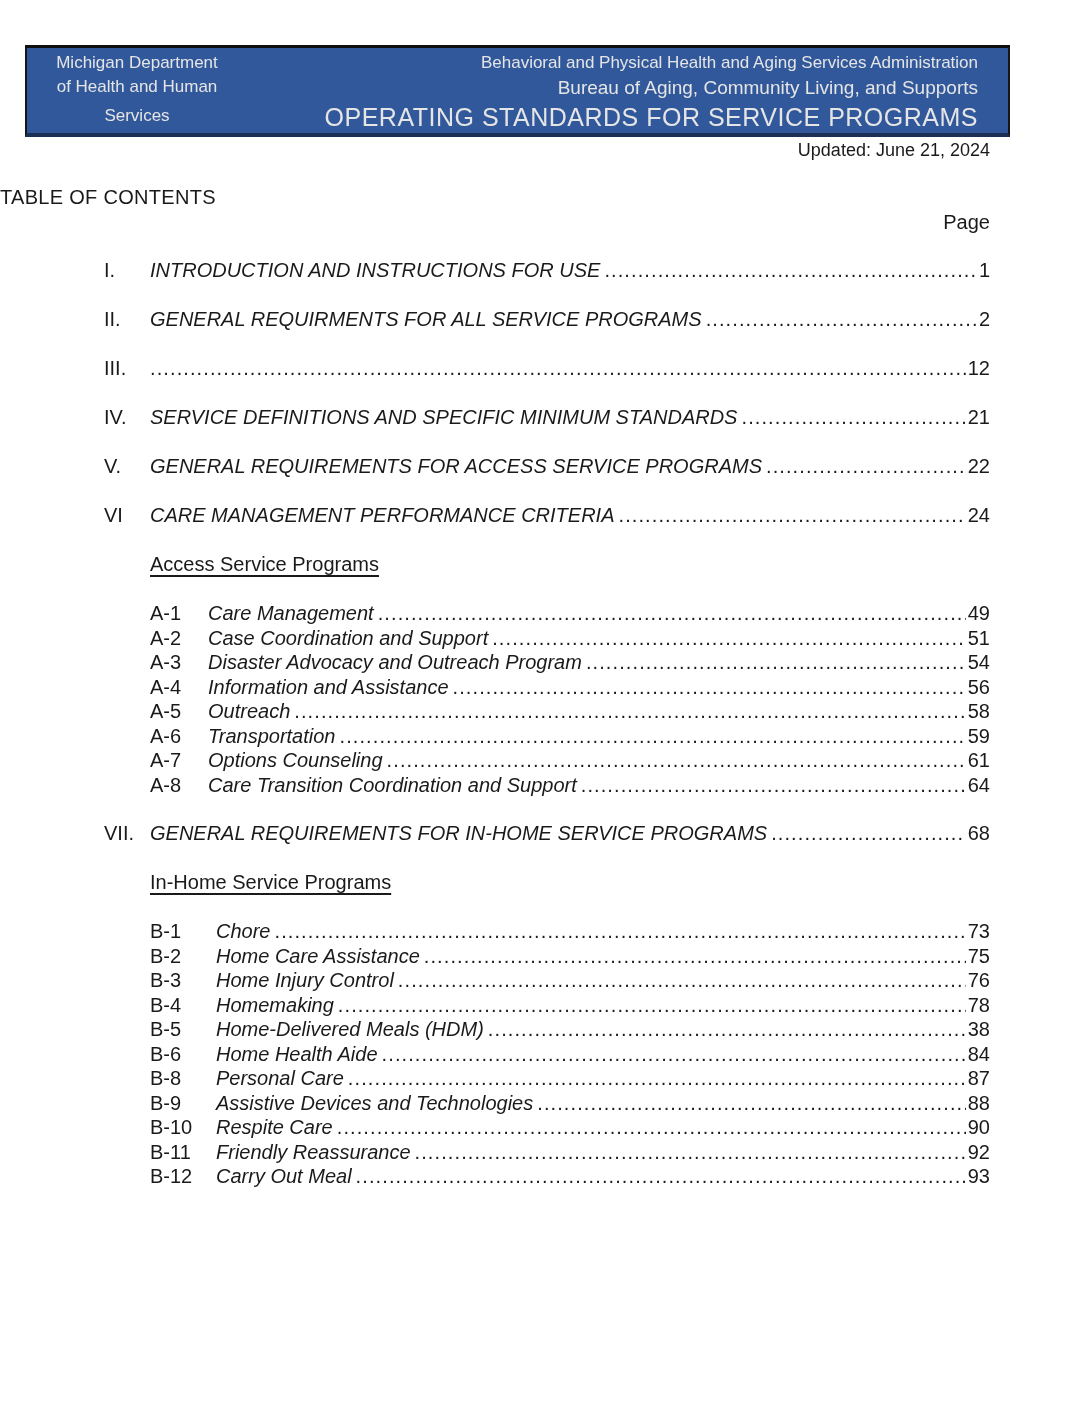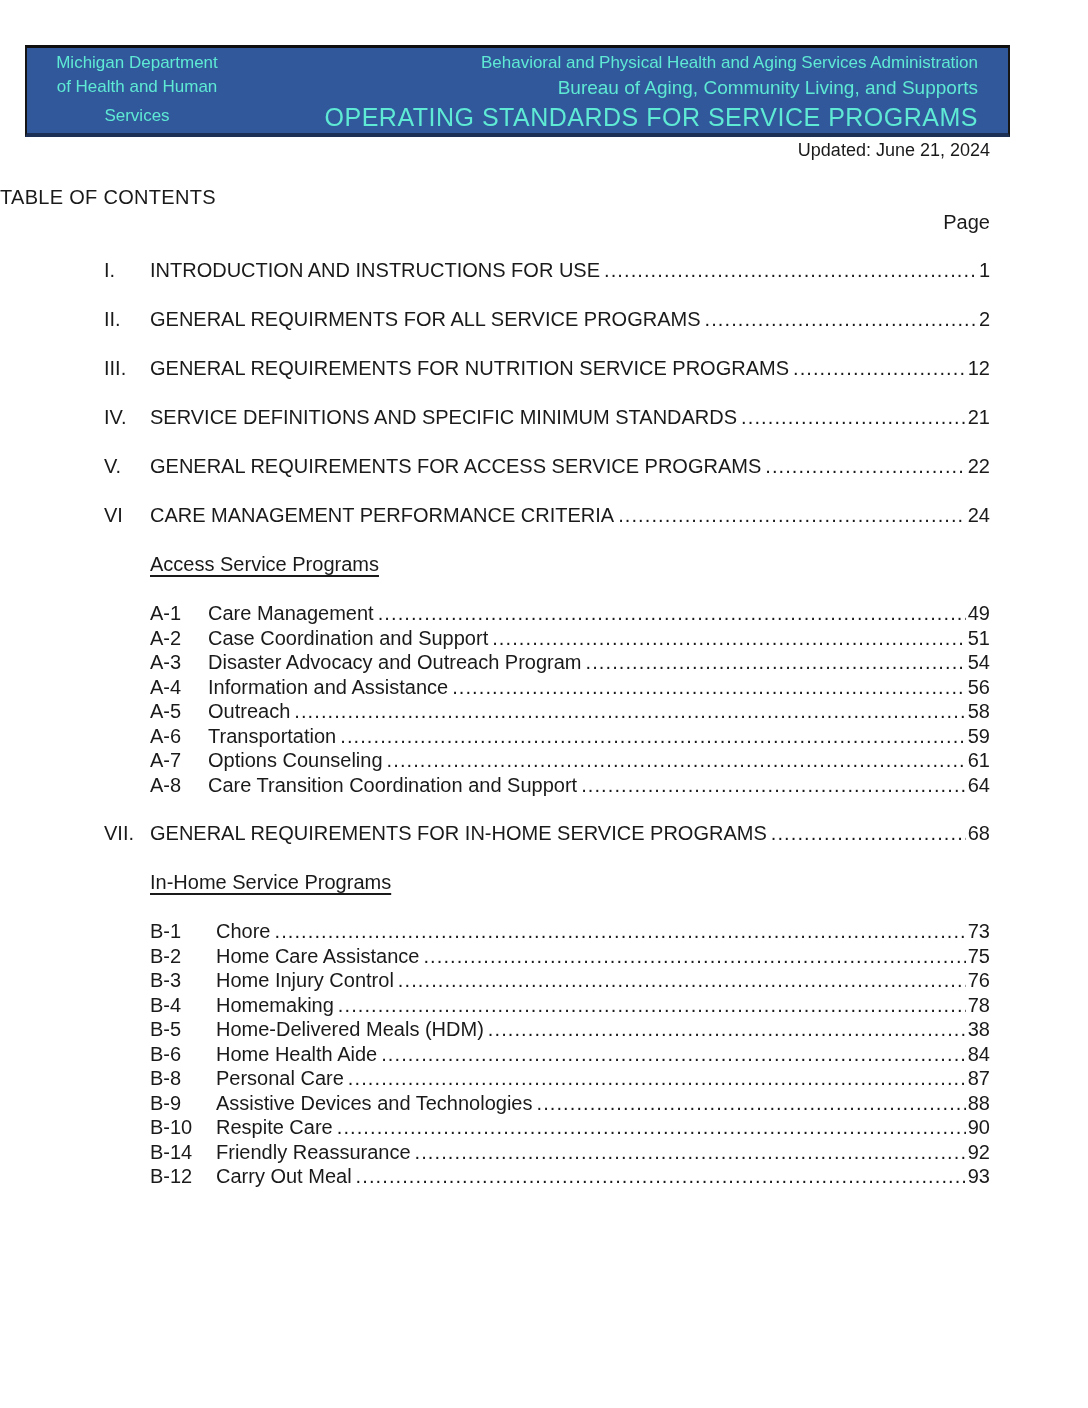--- a/index.html
+++ b/index.html
@@ -3,42 +3,42 @@
 <meta charset="utf-8">
 <style>
   html,body { margin:0; padding:0; background:#fff; }
   .page {
     position:relative; width:1088px; height:1408px; background:#ffffff;
     font-family:"Liberation Sans", sans-serif; color:#1a1a1a; overflow:hidden;
   }
   
   .header-box {
     position:absolute; left:25px; top:45px; width:985px; height:92px;
-    box-sizing:border-box; background:#31589B; color:#5eead4;
+    box-sizing:border-box; background:#31589B; color:#e5e5e5;
     border:2px solid #161616; border-top:3px solid #0f0f0f; border-bottom:4px solid #1c2f55;
     display:flex; align-items:stretch; padding-top:3px;
   }
   .dept-col { width:220px; text-align:center; }
   .dept-line { font-size:17px; line-height:24px; }
   .dept-line.last { line-height:33px; }
   .admin-col { flex:1; text-align:right; padding-right:30px; }
   .admin-line1 { font-size:17px; line-height:24px; }
   .admin-line2 { font-size:19px; line-height:26px; }
   .doc-title  { font-size:25px; line-height:33px; letter-spacing:0.5px; }
   
   .updated { position:absolute; top:140px; right:98px; font-size:18px; }
   
   .toc-heading { position:absolute; top:186px; left:0; width:100%; font-size:20px; letter-spacing:0.3px; }
   .page-label  { position:absolute; top:211px; right:98px; font-size:20px; }
   
   .toc { position:absolute; top:258px; left:104px; width:886px; font-size:20px; }
   .row { display:flex; align-items:baseline; line-height:24.5px; white-space:nowrap; }
   .row.main { line-height:24px; margin-bottom:25px; }
   .row .num   { flex:none; width:46px; }
-  .row .title { flex:none; padding-right:4px; }
+  .row .title { flex:none; padding-right:4px;font-style:italic; }
   .row .dots  { flex:1; overflow:hidden; letter-spacing:1.1px; margin-right:2px; }
   .row .dots::after { content:"........................................................................................................................................................................................"; }
   .row .pg    { flex:none; text-align:right; }
   .group-heading {
     margin:0 0 25px 46px; font-size:20px; font-weight:400; line-height:24px;
     text-decoration:underline; text-underline-offset:4px; text-decoration-thickness:1.5px;
   }
   .sub-group { margin-left:46px; margin-bottom:24px; }
   #access-entries .num { width:58px; }
   #inhome-entries .num { width:66px; }
@@ -76,21 +76,20 @@
           <span class="pg">1</span>
         </div>
         <div class="row main">
           <span class="num">II.</span>
           <span class="title">GENERAL REQUIRMENTS FOR ALL SERVICE PROGRAMS</span>
           <span class="dots"></span>
           <span class="pg">2</span>
         </div>
         <div class="row main">
           <span class="num">III.</span>
-          <span class="title">GENERAL REQUIREMENTS FOR NUTRITION SERVICE PROGRAMS</span>
           <span class="dots"></span>
           <span class="pg">12</span>
         </div>
         <div class="row main">
           <span class="num">IV.</span>
           <span class="title">SERVICE DEFINITIONS AND SPECIFIC MINIMUM STANDARDS</span>
           <span class="dots"></span>
           <span class="pg">21</span>
         </div>
         <div class="row main">
@@ -215,21 +214,21 @@
           <span class="dots"></span>
           <span class="pg">88</span>
         </div>
         <div class="row">
           <span class="num">B-10</span>
           <span class="title">Respite Care</span>
           <span class="dots"></span>
           <span class="pg">90</span>
         </div>
         <div class="row">
-          <span class="num">B-14</span>
+          <span class="num">B-11</span>
           <span class="title">Friendly Reassurance</span>
           <span class="dots"></span>
           <span class="pg">92</span>
         </div>
         <div class="row">
           <span class="num">B-12</span>
           <span class="title">Carry Out Meal</span>
           <span class="dots"></span>
           <span class="pg">93</span>
         </div>

